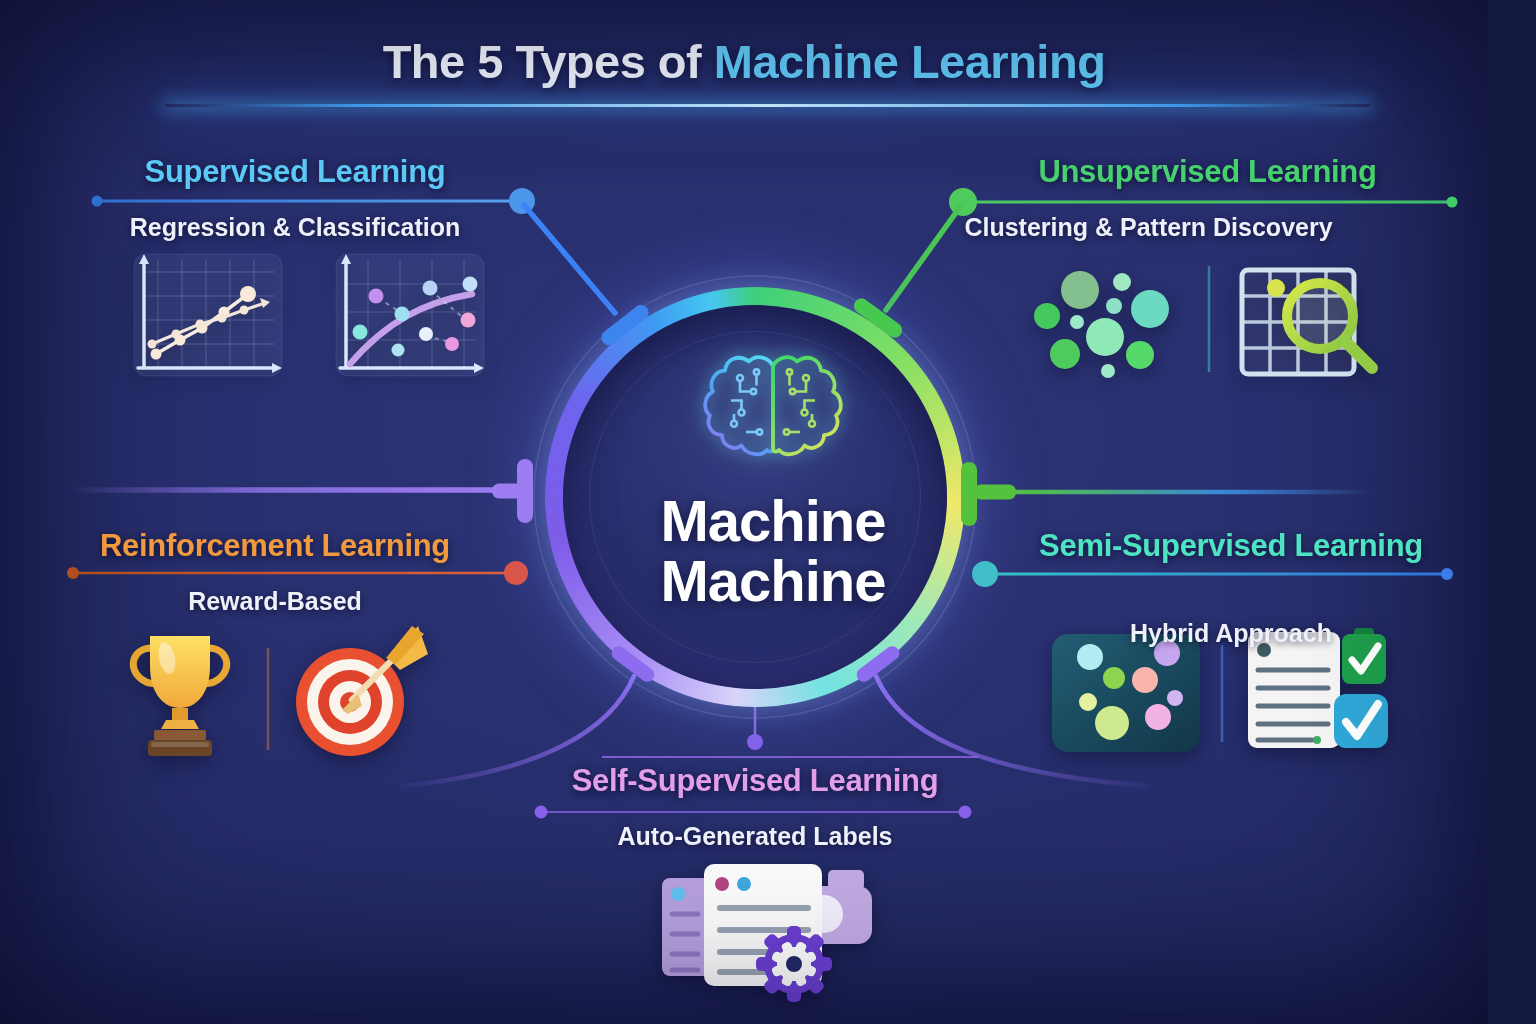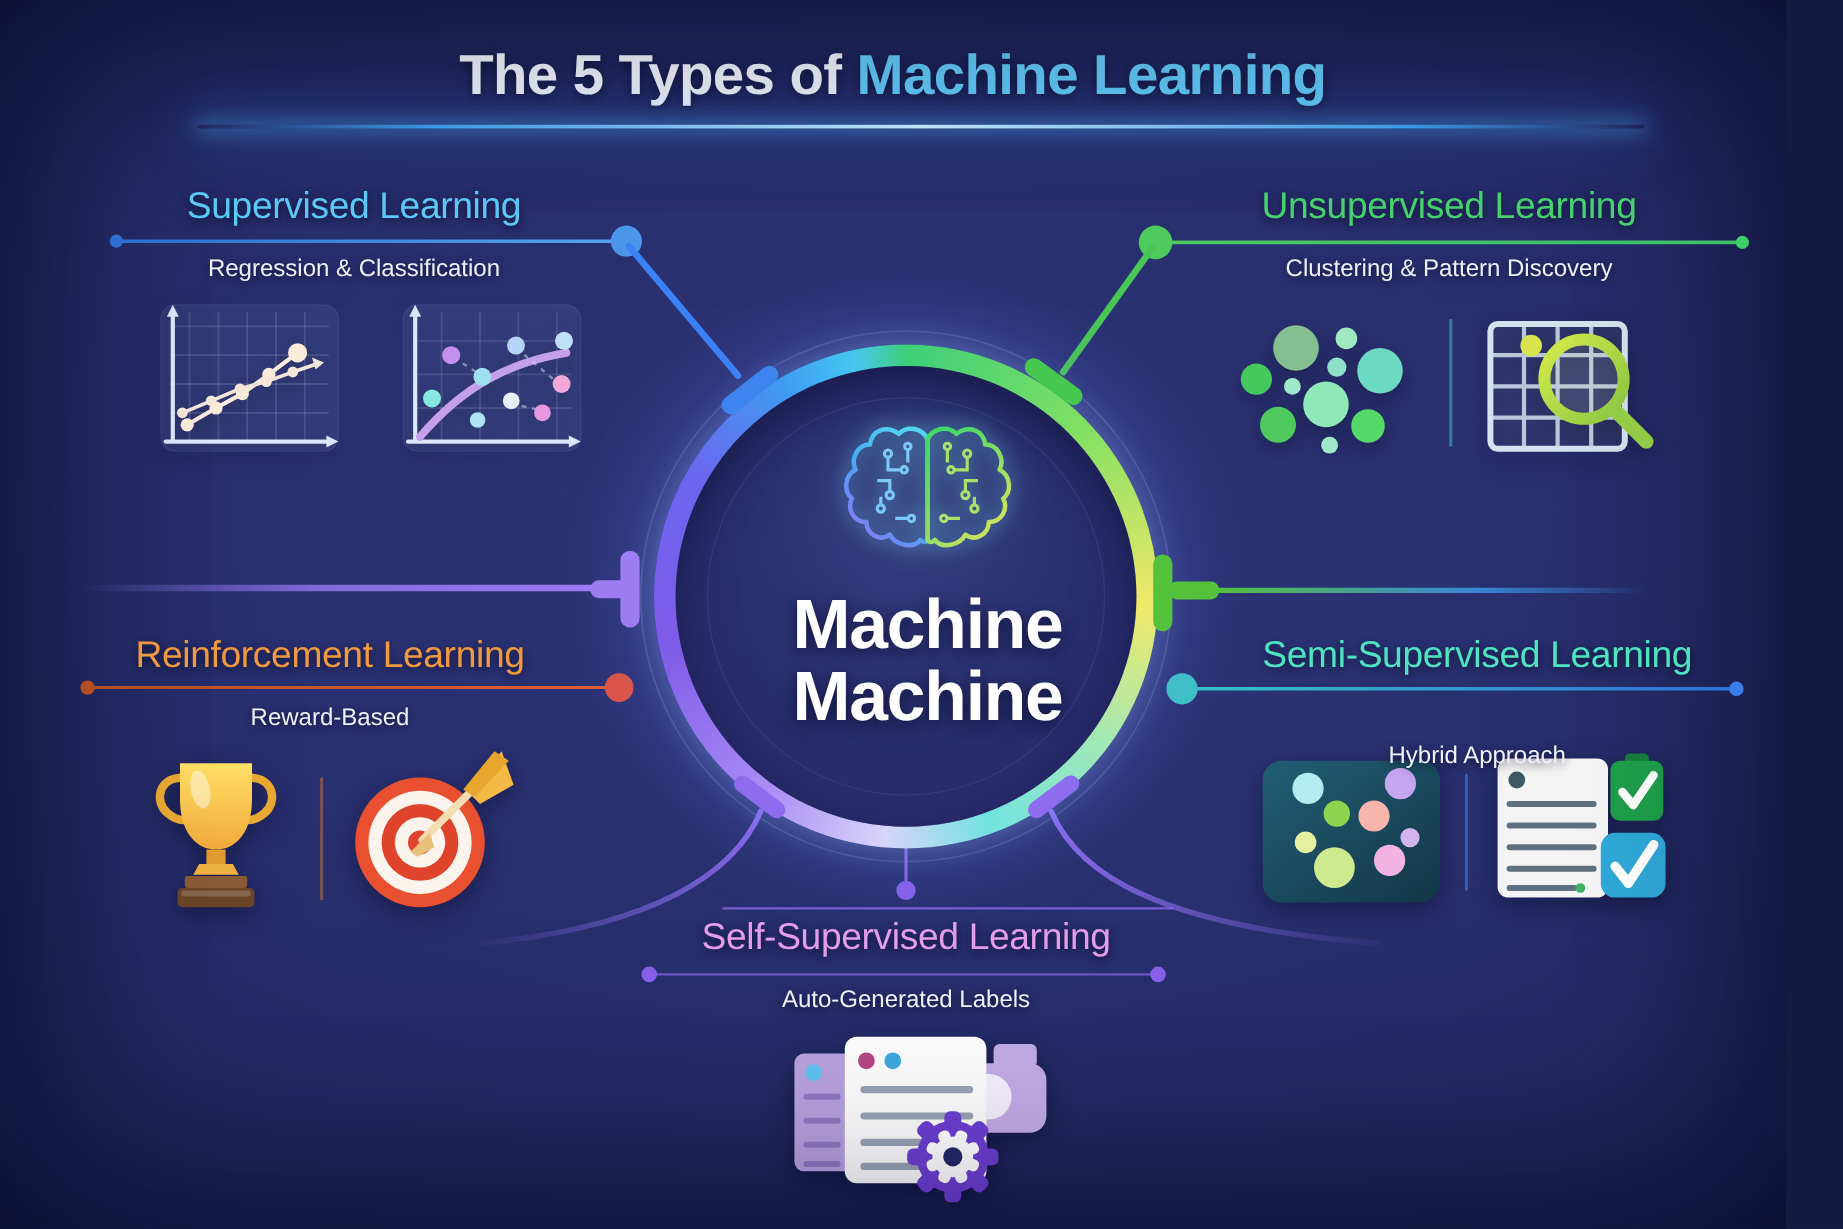--- a/index.html
+++ b/index.html
@@ -20,28 +20,28 @@
     text-shadow:0 3px 10px rgba(0,0,25,.6);
   }
   .page-title .hl{color:#63ccf6;}
   .title-divider{
     position:absolute;top:104px;left:165px;width:1205px;height:3px;border-radius:2px;
     background:linear-gradient(90deg, rgba(60,130,240,0) 0%, #3f9ef0 16%, #c8edff 50%, #3f9ef0 84%, rgba(60,130,240,0) 100%);
     box-shadow:0 0 16px 3px rgba(80,180,255,.55), 0 0 46px 8px rgba(60,140,255,.28);
   }
 
   
-  .sec-title{position:absolute;margin:0;text-align:center;font-weight:normal;font-size:31px;
+  .sec-title{position:absolute;margin:0;text-align:center;font-weight:bold;font-size:31px;
     letter-spacing:-.3px;text-shadow:0 2px 8px rgba(0,0,25,.65);}
-  .sec-sub{position:absolute;margin:0;text-align:center;font-weight:normal;font-size:20px;
+  .sec-sub{position:absolute;margin:0;text-align:center;font-weight:bold;font-size:25px;
     color:#eef1f9;text-shadow:0 2px 7px rgba(0,0,25,.6);}
   .t-sup{left:75px;top:154px;width:440px;color:#5cc8f5;}
   .s-sup{left:75px;top:213px;width:440px;}
   .t-unsup{left:980px;top:154px;width:455px;color:#47d16e;}
-  .s-unsup{left:980px;top:213px;width:455px;}
+  .s-unsup{left:921px;top:213px;width:455px;}
   .t-rl{left:55px;top:528px;width:440px;color:#f0993f;}
   .s-rl{left:55px;top:587px;width:440px;}
   .t-semi{left:1002px;top:528px;width:458px;color:#4ee4c1;}
   .s-semi{left:1002px;top:587px;width:458px;margin-top:32px;}
   .t-self{left:500px;top:763px;width:510px;color:#e29ee9;}
   .s-self{left:500px;top:822px;width:510px;}
 
   
   .hub{
     position:absolute;left:545px;top:287px;width:420px;height:420px;border-radius:50%;

